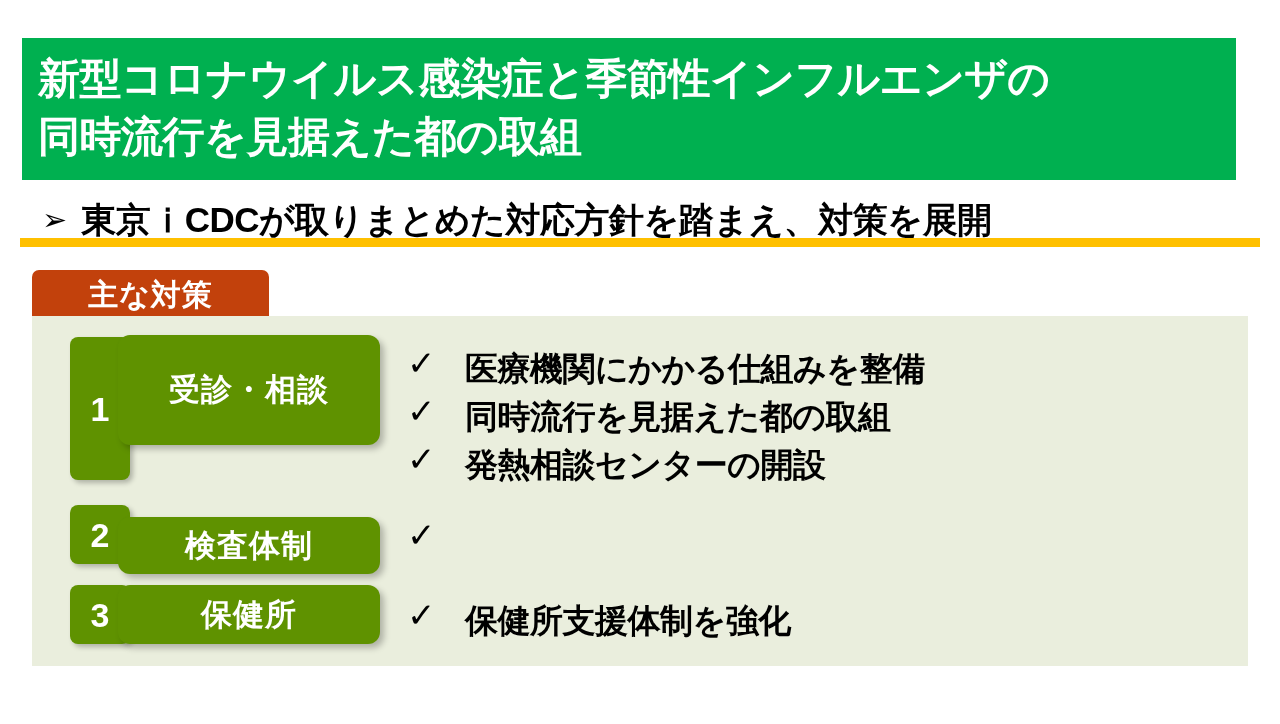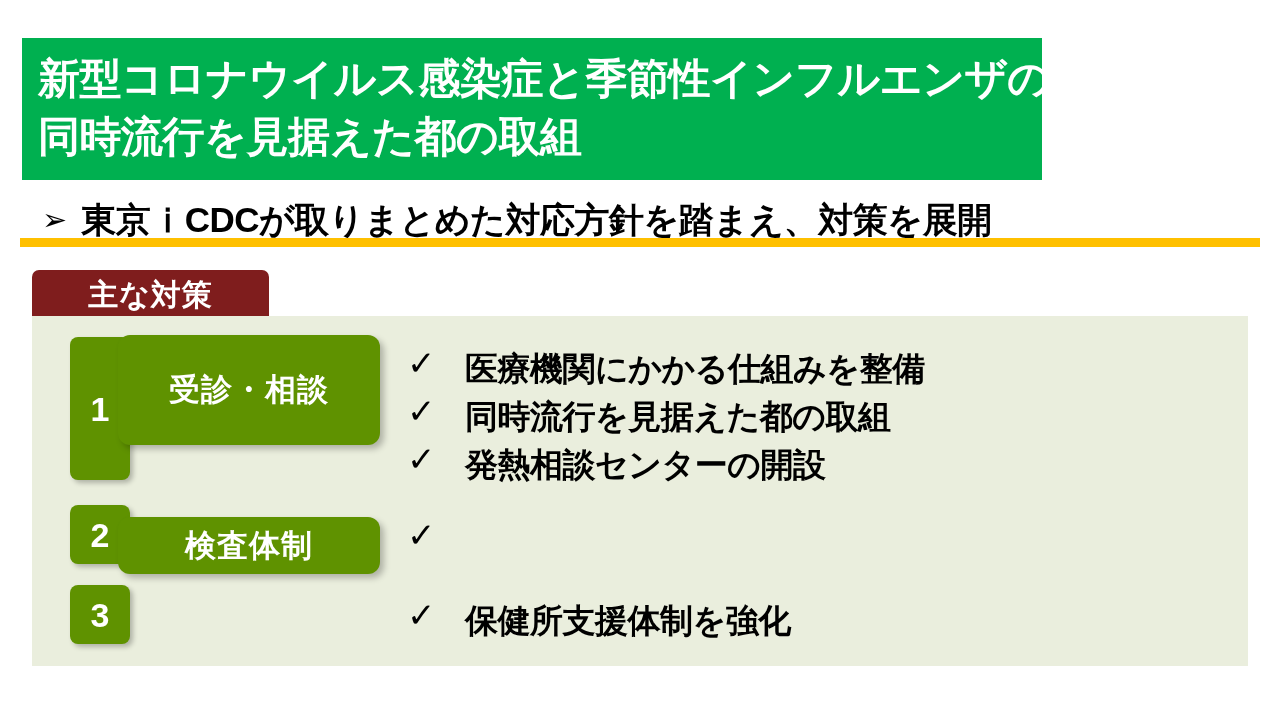--- a/index.html
+++ b/index.html
@@ -22,21 +22,21 @@
     width: 1280px;
     height: 724px;
     background: #ffffff;
   }
 
   
   .title-banner {
     position: absolute;
     left: 22px;
     top: 38px;
-    width: 1020px;
+    width: 1214px;
     height: 142px;
     background: #00b050;
     box-sizing: border-box;
     padding: 12px 16px 0 16px;
   }
   .title-line {
     color: #ffffff;
     font-size: 42px;
     font-weight: bold;
     line-height: 58px;
@@ -89,21 +89,21 @@
     background: #eaeedd;
   }
 
   
   .tab {
     position: absolute;
     left: 32px;
     top: 270px;
     width: 237px;
     height: 50px;
-    background: #7f1d1d;
+    background: #c2410c;
     border-radius: 7px 7px 0 0;
     display: flex;
     align-items: center;
     justify-content: center;
   }
   .tab-label {
     color: #ffffff;
     font-size: 30px;
     font-weight: bold;
     letter-spacing: 1px;
@@ -265,20 +265,23 @@
         <div class="check-item">
           <span class="check-mark">✓</span>
         </div>
       </div>
     </div>
 
     <div class="row row-3">
       <div class="num-chip">
         <span>3</span>
       </div>
+      <div class="cat-box">
+        <span>保健所</span>
+      </div>
       <div class="checks">
         <div class="check-item">
           <span class="check-mark">✓</span>
           <span class="check-text">保健所支援体制を強化</span>
         </div>
       </div>
     </div>
 
   </div>
 </div>

